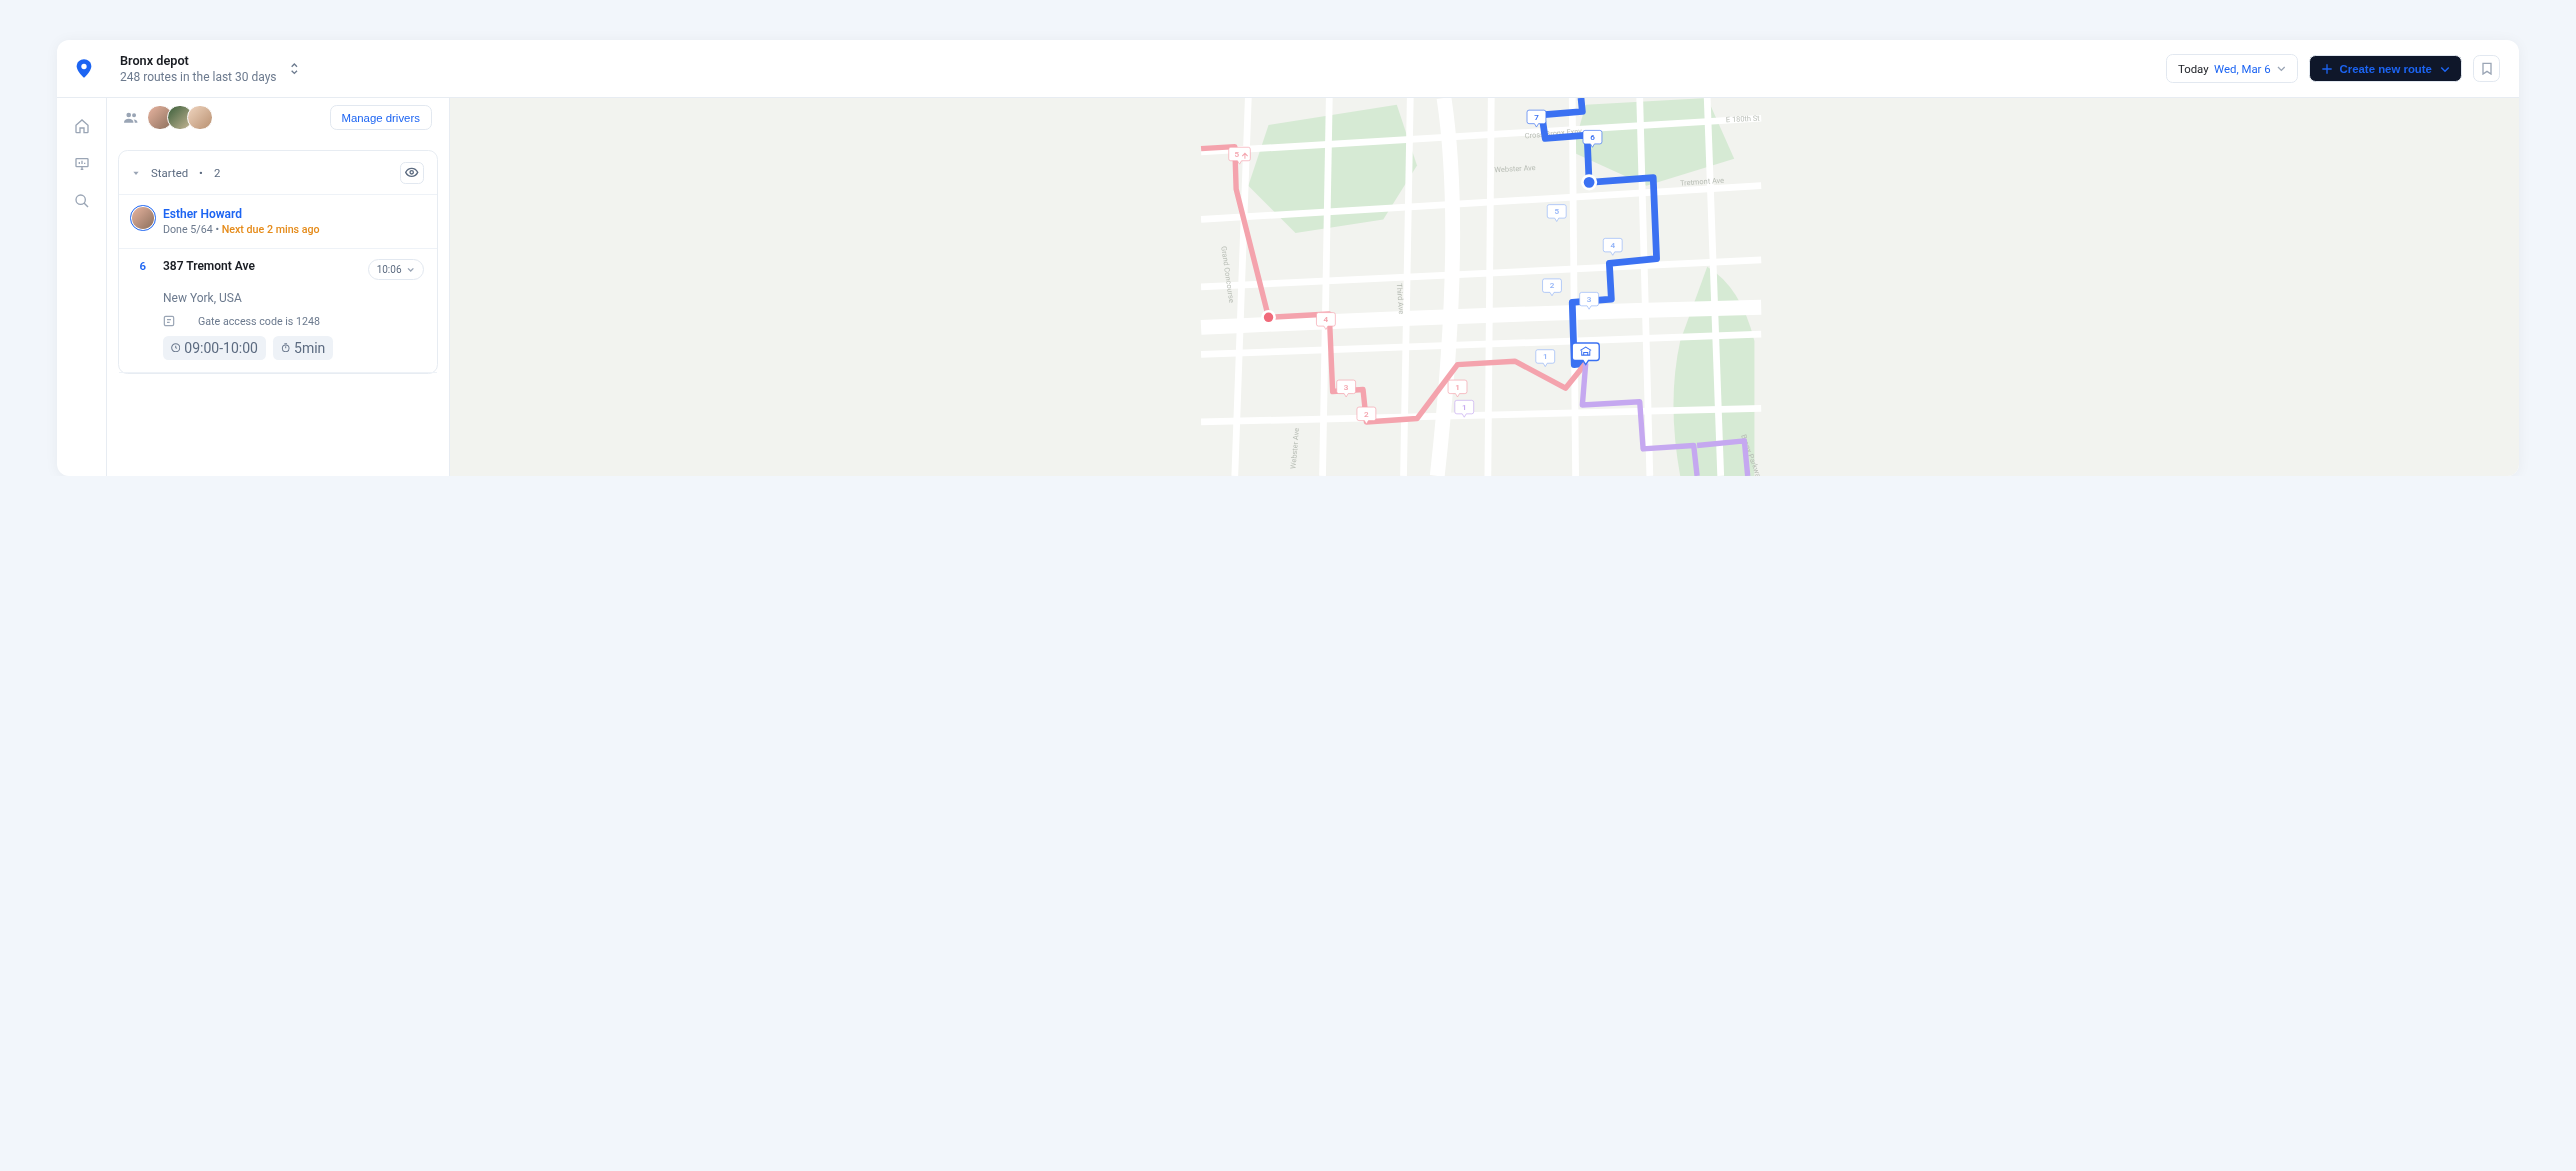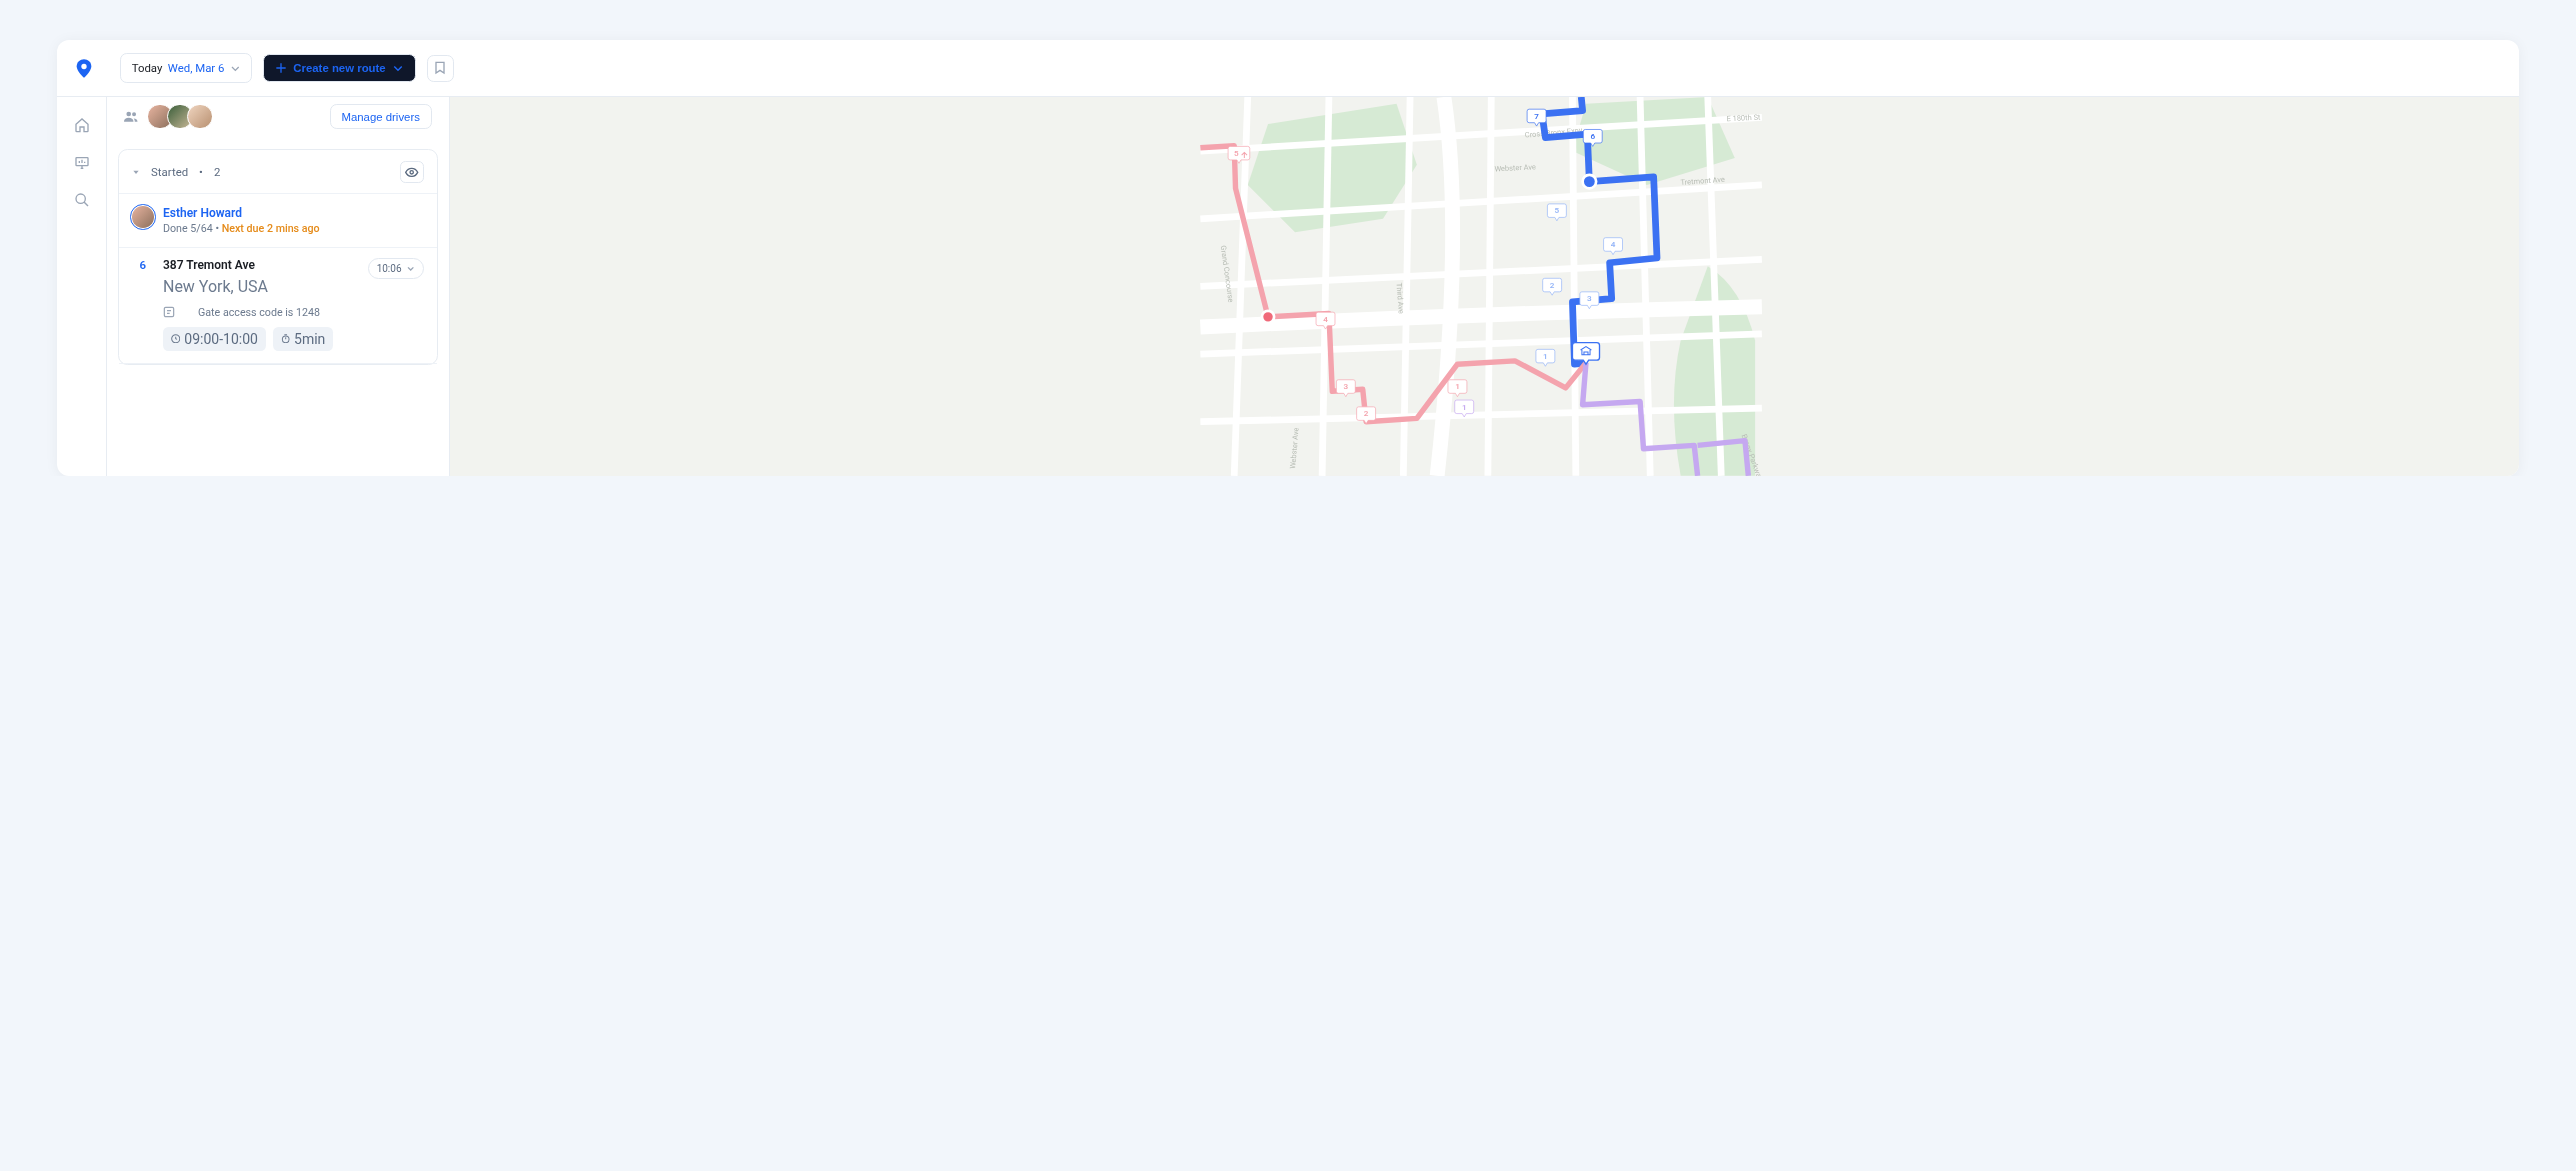--- a/index.html
+++ b/index.html
@@ -46,41 +46,50 @@
 .d-name{font-size:12px;font-weight:600;margin-bottom:1.3px}
 .d-name.blue{color:#1c64f2}
 .d-name.pink{color:#f06a7a}
 .d-sub{font-size:10.7px;color:#6c7a8e}
 .d-sub .warn{color:#e58b1a;font-weight:500}
 .stop{padding:10.7px 13.4px 12px;border-bottom:0.7px solid #eef2f7}
 .s-row{display:flex;gap:9.4px;align-items:flex-start}
 .s-num{width:21.5px;text-align:center;color:#1c64f2;font-weight:600;font-size:11.4px}
 .s-main{flex:1}
 .s-addr{font-size:12px;font-weight:600;color:#1a1d23}
-.s-city{font-size:16px;color:#6c7a8e;margin-top:5px}
+.s-city{font-size:12px;color:#6c7a8e;margin-top:18px}
 .s-note{display:flex;gap:23px;margin-top:9.4px;color:#6c7a8e;font-size:10.7px}
 .s-note svg{width:12px;height:12px;stroke:#9aa5b5;fill:none}
 .s-tags{display:flex;gap:6.7px;margin-top:8px}
 .tag{display:flex;align-items:center;gap:4px;background:#eef2f7;border-radius:5.4px;padding:4px 8px;font-size:14px;color:#5c6b80}
 .tag svg{width:9.4px;height:9.4px;stroke:#6c7a8e;fill:none}
 .s-time{border:0.7px solid #e2e8f0;border-radius:670px;padding:4px 8px;font-size:10px;color:#5c6b80;display:flex;align-items:center;gap:4px;align-self:flex-start;cursor:pointer}
 .s-time svg{width:9.4px;height:9.4px;stroke:#9aa5b5}
 .map{flex:1;position:relative;background:#f2f3ef;overflow:hidden}
 .map svg{position:absolute;inset:0;width:100%;height:100%}
 .fade-bottom{position:absolute;left:0;right:0;bottom:0;height:27px;background:linear-gradient(to bottom,rgba(242,246,251,0),#f2f6fb);pointer-events:none}
 </style>
 </head>
 <body>
 
 <div class="app">
   <div class="header">
     <svg class="pin" viewBox="0 0 24 28">
         <path d="M12 0C6 0 1 4.5 1 11c0 7 11 17 11 17s11-10 11-17C23 4.5 18 0 12 0z" fill="#1c64f2"></path>
         <circle cx="12" cy="11" r="4" fill="#fff"></circle>
       </svg>
+    <div class="depot-block">
+      <div class="depot-text">
+        <span class="depot-name">Bronx depot</span>
+        <span class="depot-sub">248 routes in the last 30 days</span>
+      </div>
+      <svg class="sort-icon" viewBox="0 0 16 20" fill="none" stroke-width="2">
+          <path d="M4 7l4-4 4 4M4 13l4 4 4-4"></path>
+        </svg>
+    </div>
     <div class="hdr-right">
       <div class="date-pill">
         <span class="prefix">Today</span>
         <span class="val">Wed, Mar 6</span>
         <svg class="chev" viewBox="0 0 16 16" fill="none" stroke-width="2">
             <path d="M3 6l5 5 5-5"></path>
           </svg>
       </div>
       <button class="btn-route">
         <svg viewBox="0 0 18 18" fill="none" stroke-width="2">

